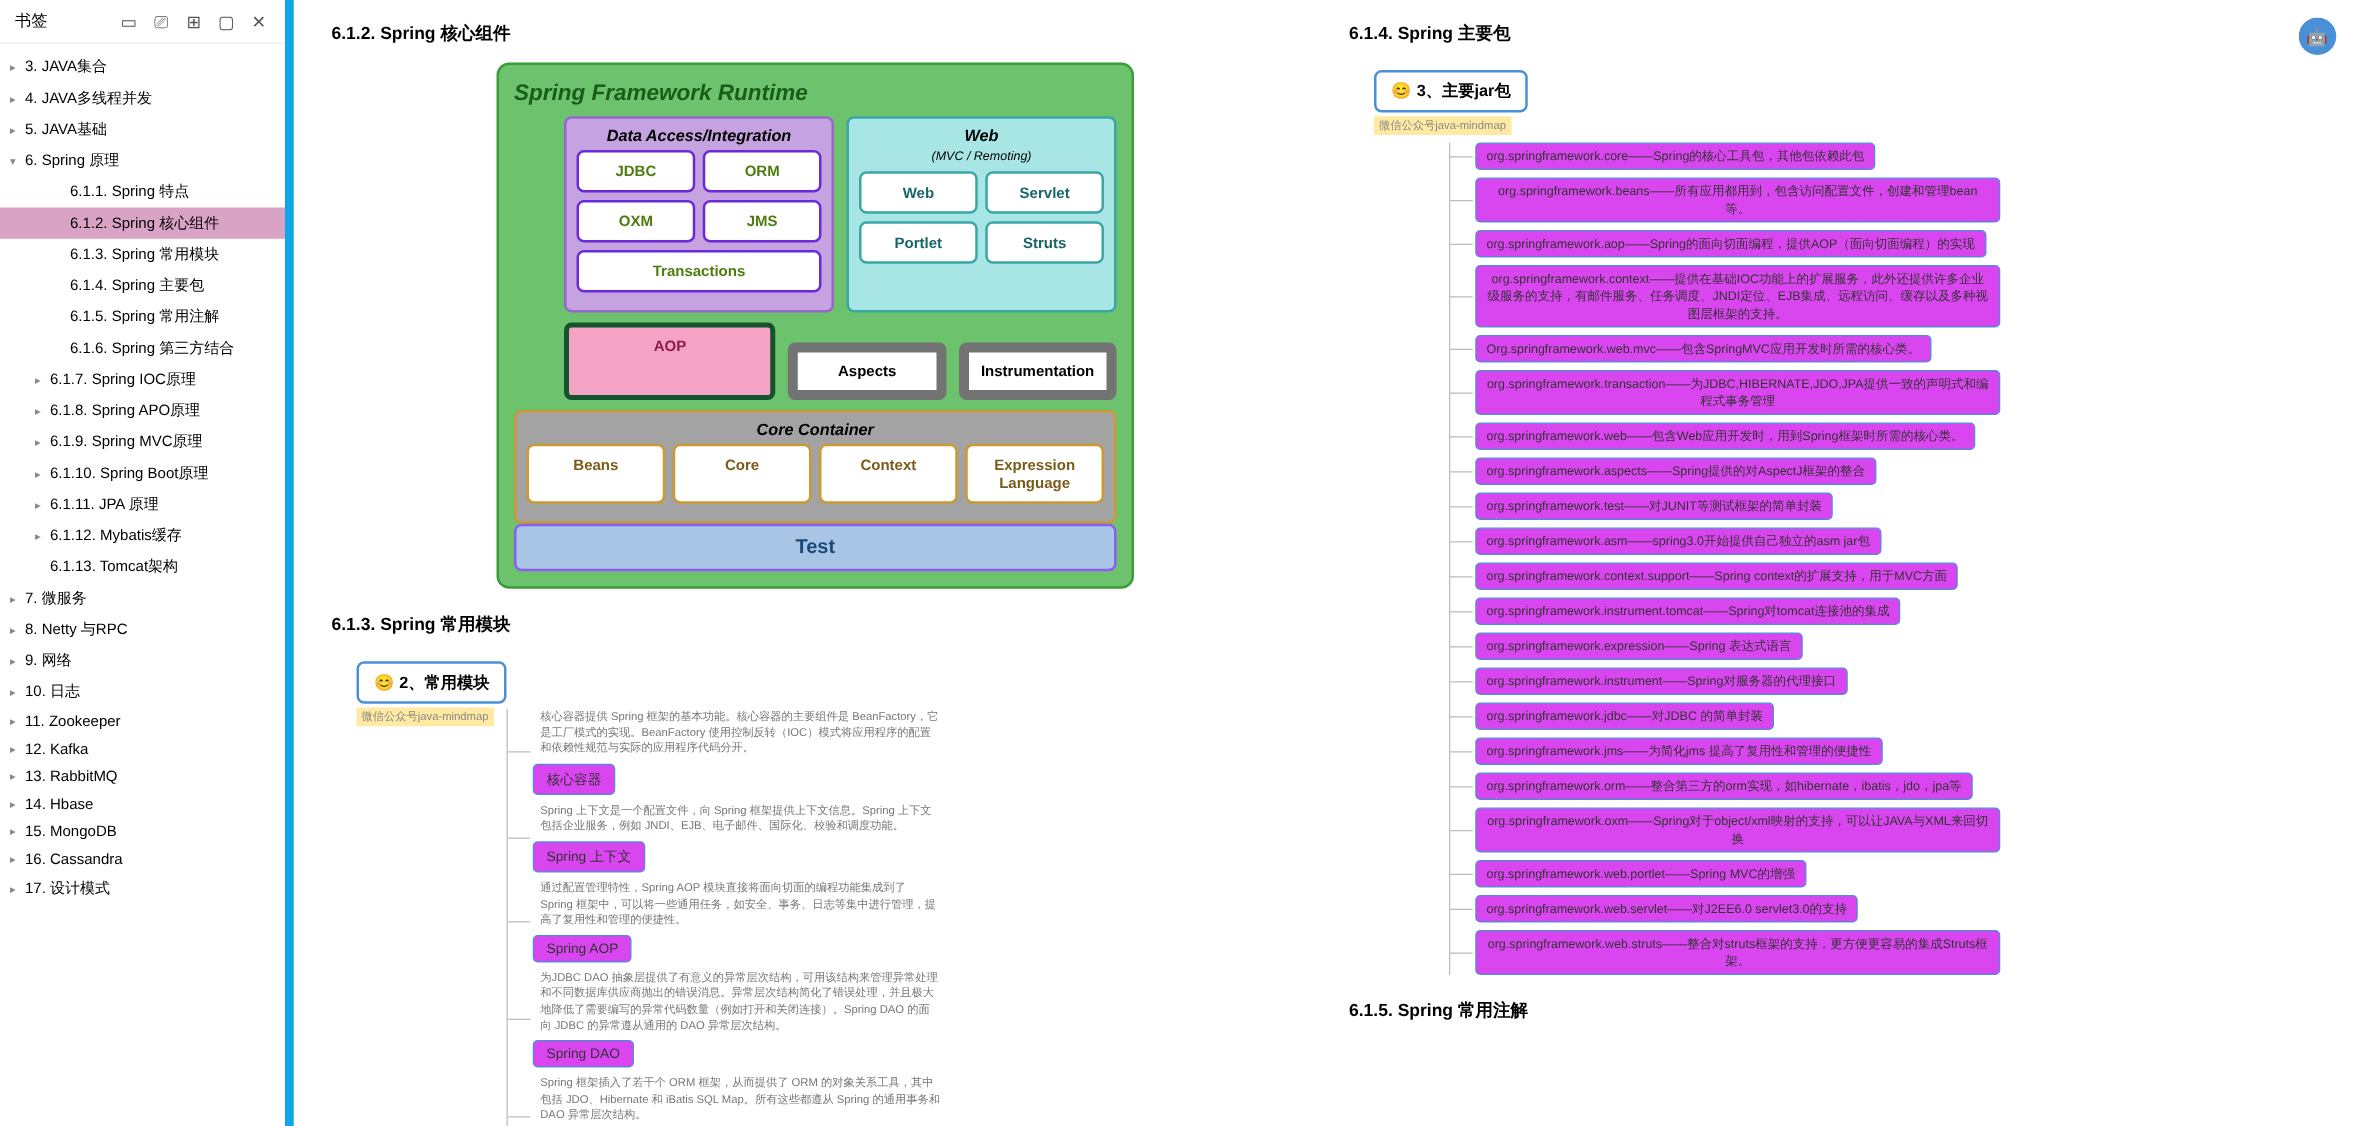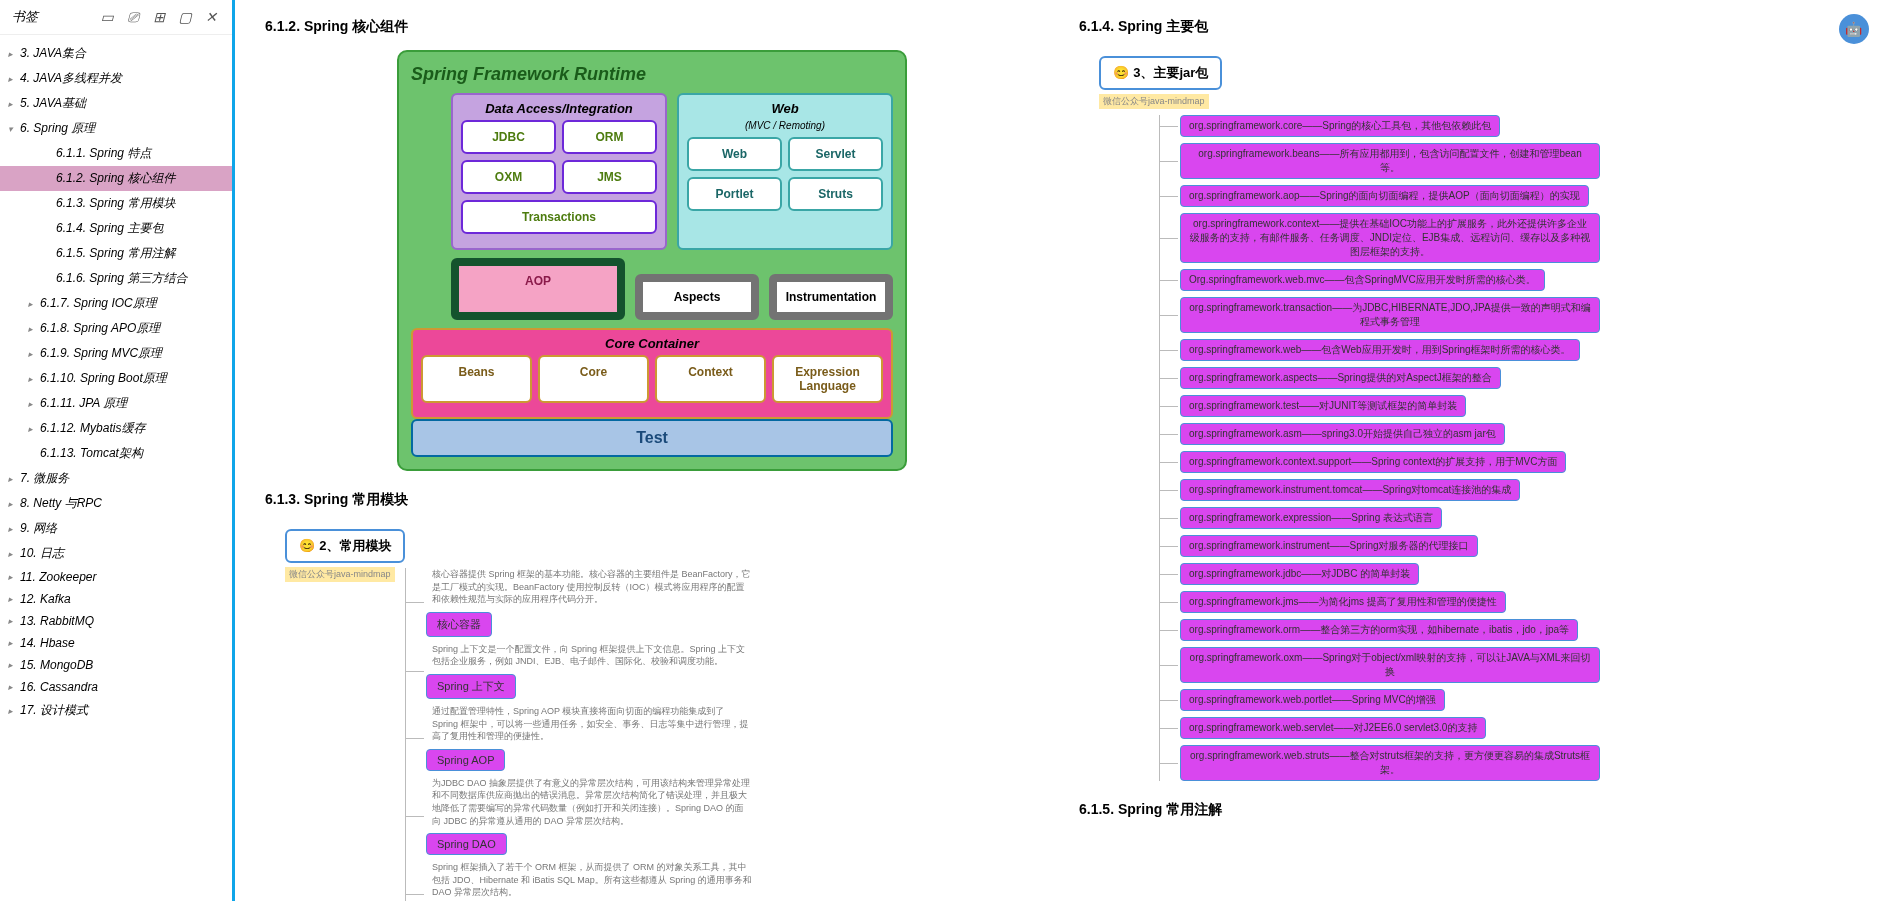--- a/index.html
+++ b/index.html
@@ -1,19 +1,19 @@
 <!DOCTYPE html>
 <html><head>
 <meta charset="utf-8">
 <style>
 * { margin: 0; padding: 0; box-sizing: border-box; font-family: "Microsoft YaHei", sans-serif; }
 body { display: flex; height: 100vh; overflow: hidden; background: #f5f5f5; }
 
 
-.sidebar { width: 235px; background: #fff; border-right: 3px solid #0ea5e9; display: flex; flex-direction: column; font-style: italic; }
+.sidebar { width: 235px; background: #fff; border-right: 7px solid #0ea5e9; display: flex; flex-direction: column; }
 .sidebar-header { display: flex; align-items: center; padding: 8px 12px; border-bottom: 1px solid #eee; gap: 8px; }
 .sidebar-title { font-size: 13px; flex: 1; }
 .sidebar-icon { font-size: 14px; color: #555; cursor: pointer; width: 18px; text-align: center; }
 .tree { flex: 1; overflow-y: auto; padding: 6px 0; }
 .tree-item { display: flex; align-items: center; padding: 4px 8px; font-size: 12px; cursor: pointer; white-space: nowrap; }
 .tree-item.active { background: #d9a3c5; }
 .tree-caret { width: 12px; color: #888; font-size: 9px; }
 .l0 { padding-left: 8px; } .l1 { padding-left: 28px; } .l2 { padding-left: 44px; }
 
 
@@ -25,24 +25,24 @@
 .runtime { background: #6dc36d; border: 2px solid #3a9d3a; border-radius: 10px; padding: 12px; width: 510px; margin: 0 auto 20px; }
 .runtime-title { font-style: italic; font-weight: bold; color: #1a5c1a; margin-bottom: 8px; font-size: 18px; }
 .layer-row { display: flex; gap: 10px; margin-bottom: 8px; padding-left: 40px; }
 .group-box { border-radius: 6px; padding: 6px 8px 8px; flex: 1; }
 .group-title { text-align: center; font-weight: bold; font-style: italic; margin-bottom: 4px; font-size: 13px; }
 .group-sub { text-align: center; font-size: 10px; font-style: italic; margin-bottom: 6px; }
 .cell-row { display: flex; gap: 6px; margin-bottom: 6px; }
 .cell { flex: 1; background: #fff; border-radius: 6px; text-align: center; padding: 8px 4px; font-size: 12px; font-weight: bold; }
 .data-box { background: #c5a3e0; border: 2px solid #9966cc; } .data-box .cell { border: 2px solid #6d28d9; color: #4d7c0f; }
 .web-box { background: #a8e6e6; border: 2px solid #3aa6a6; } .web-box .cell { border: 2px solid #3aa6a6; color: #1a6666; }
-.aop-row .cell.aop { background: #f5a3c5; border: 8px solid #14532d; color: #8a1a4a; }
+.aop-row .cell.aop { background: #f5a3c5; border: 4px solid #14532d; color: #8a1a4a; }
 .aop-row .cell.asp { background: #fff; border: 8px solid #737373; margin-top: 16px; }
-.core-box { background: #ec4899; border: 2px solid #cc9933; } .core-box .cell { border: 2px solid #cc9933; color: #7a5c1a; }
-.test-cell { background: #a8c5e6; border: 2px solid #0369a1; color: #1a4a7a; border-radius: 6px; text-align: center; padding: 8px; font-weight: bold; }
+.core-box { background: #a3a3a3; border: 2px solid #cc9933; } .core-box .cell { border: 2px solid #cc9933; color: #7a5c1a; }
+.test-cell { background: #a8c5e6; border: 2px solid #8b5cf6; color: #1a4a7a; border-radius: 6px; text-align: center; padding: 8px; font-weight: bold; }
 .wide { width: 100%; }
 
 
 .mindmap { margin-top: 20px; position: relative; padding-left: 20px; }
 .mm-root { display: inline-block; background: #fff; border: 2px solid #4a90d9; border-radius: 6px; padding: 6px 12px; font-size: 13px; font-weight: bold; }
 .mm-root .emoji { margin-right: 4px; }
 .mm-tag { font-size: 9px; color: #888; background: #ffe9a3; padding: 1px 4px; display: inline-block; margin-top: 2px; }
 .mm-children { margin-left: 120px; margin-top: -20px; border-left: 1px solid #bbb; padding-left: 20px; }
 .mm-node { position: relative; margin: 6px 0; }
 .mm-node::before { content: ""; position: absolute; left: -20px; top: 50%; width: 18px; height: 1px; background: #bbb; }

